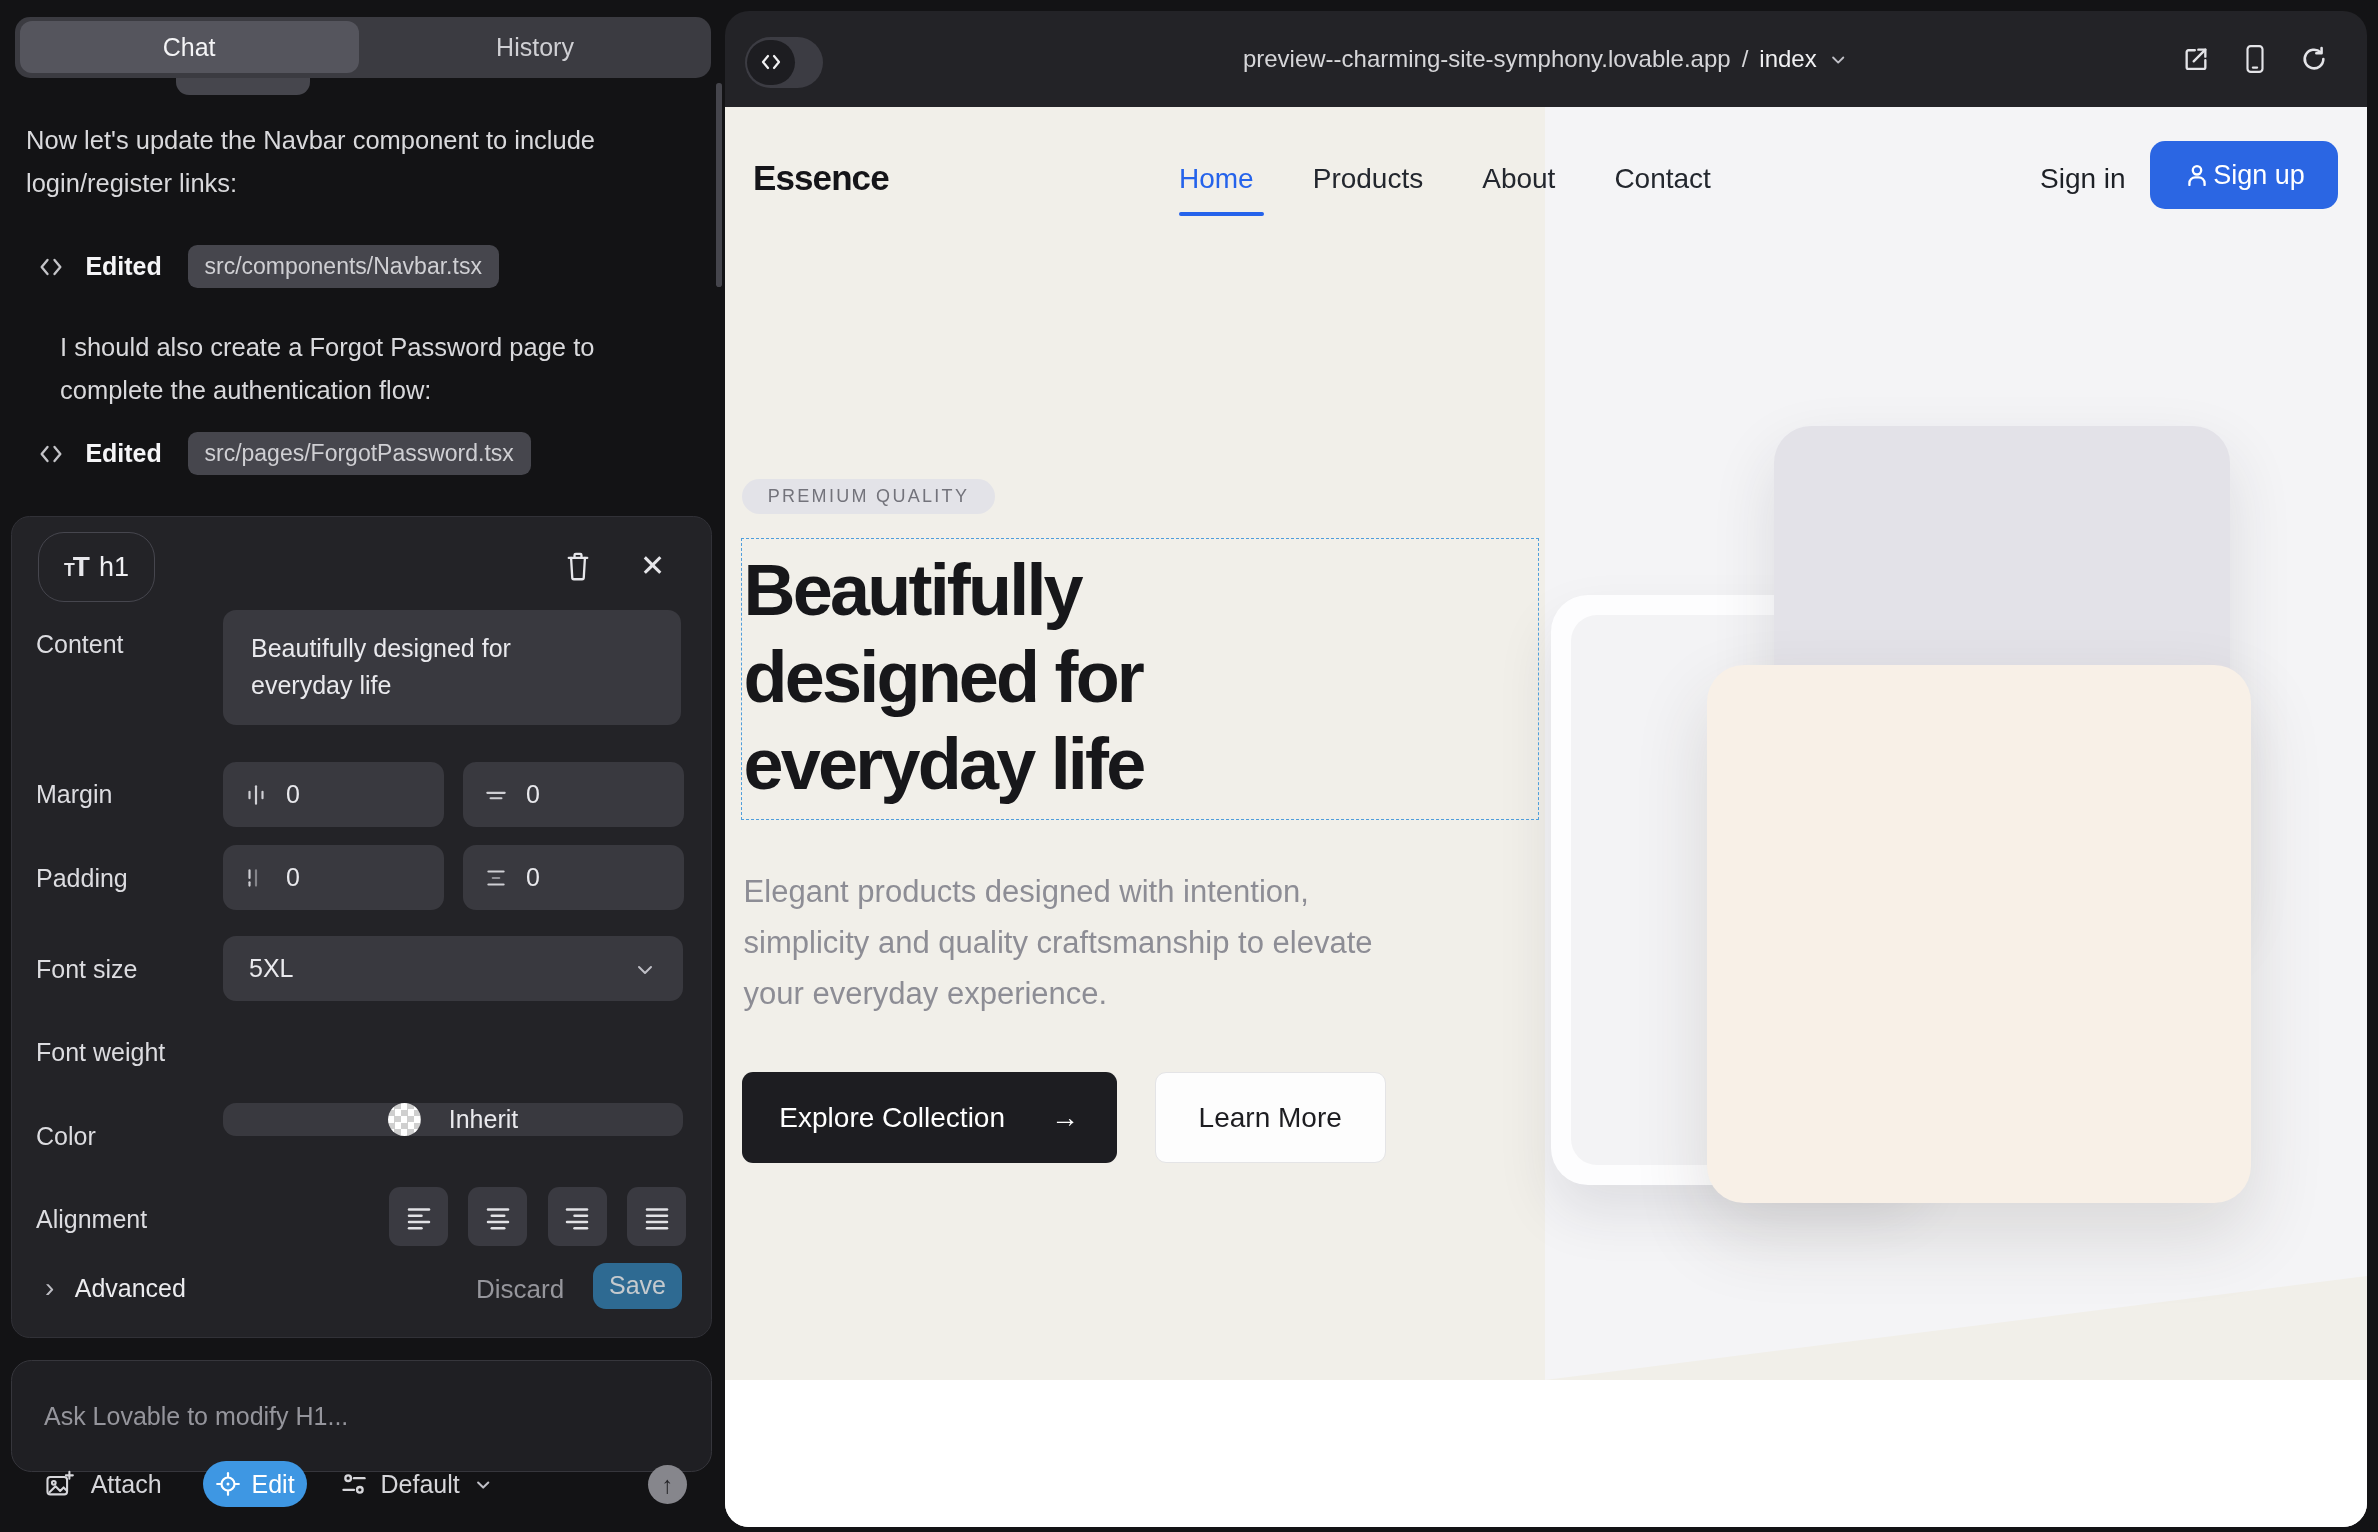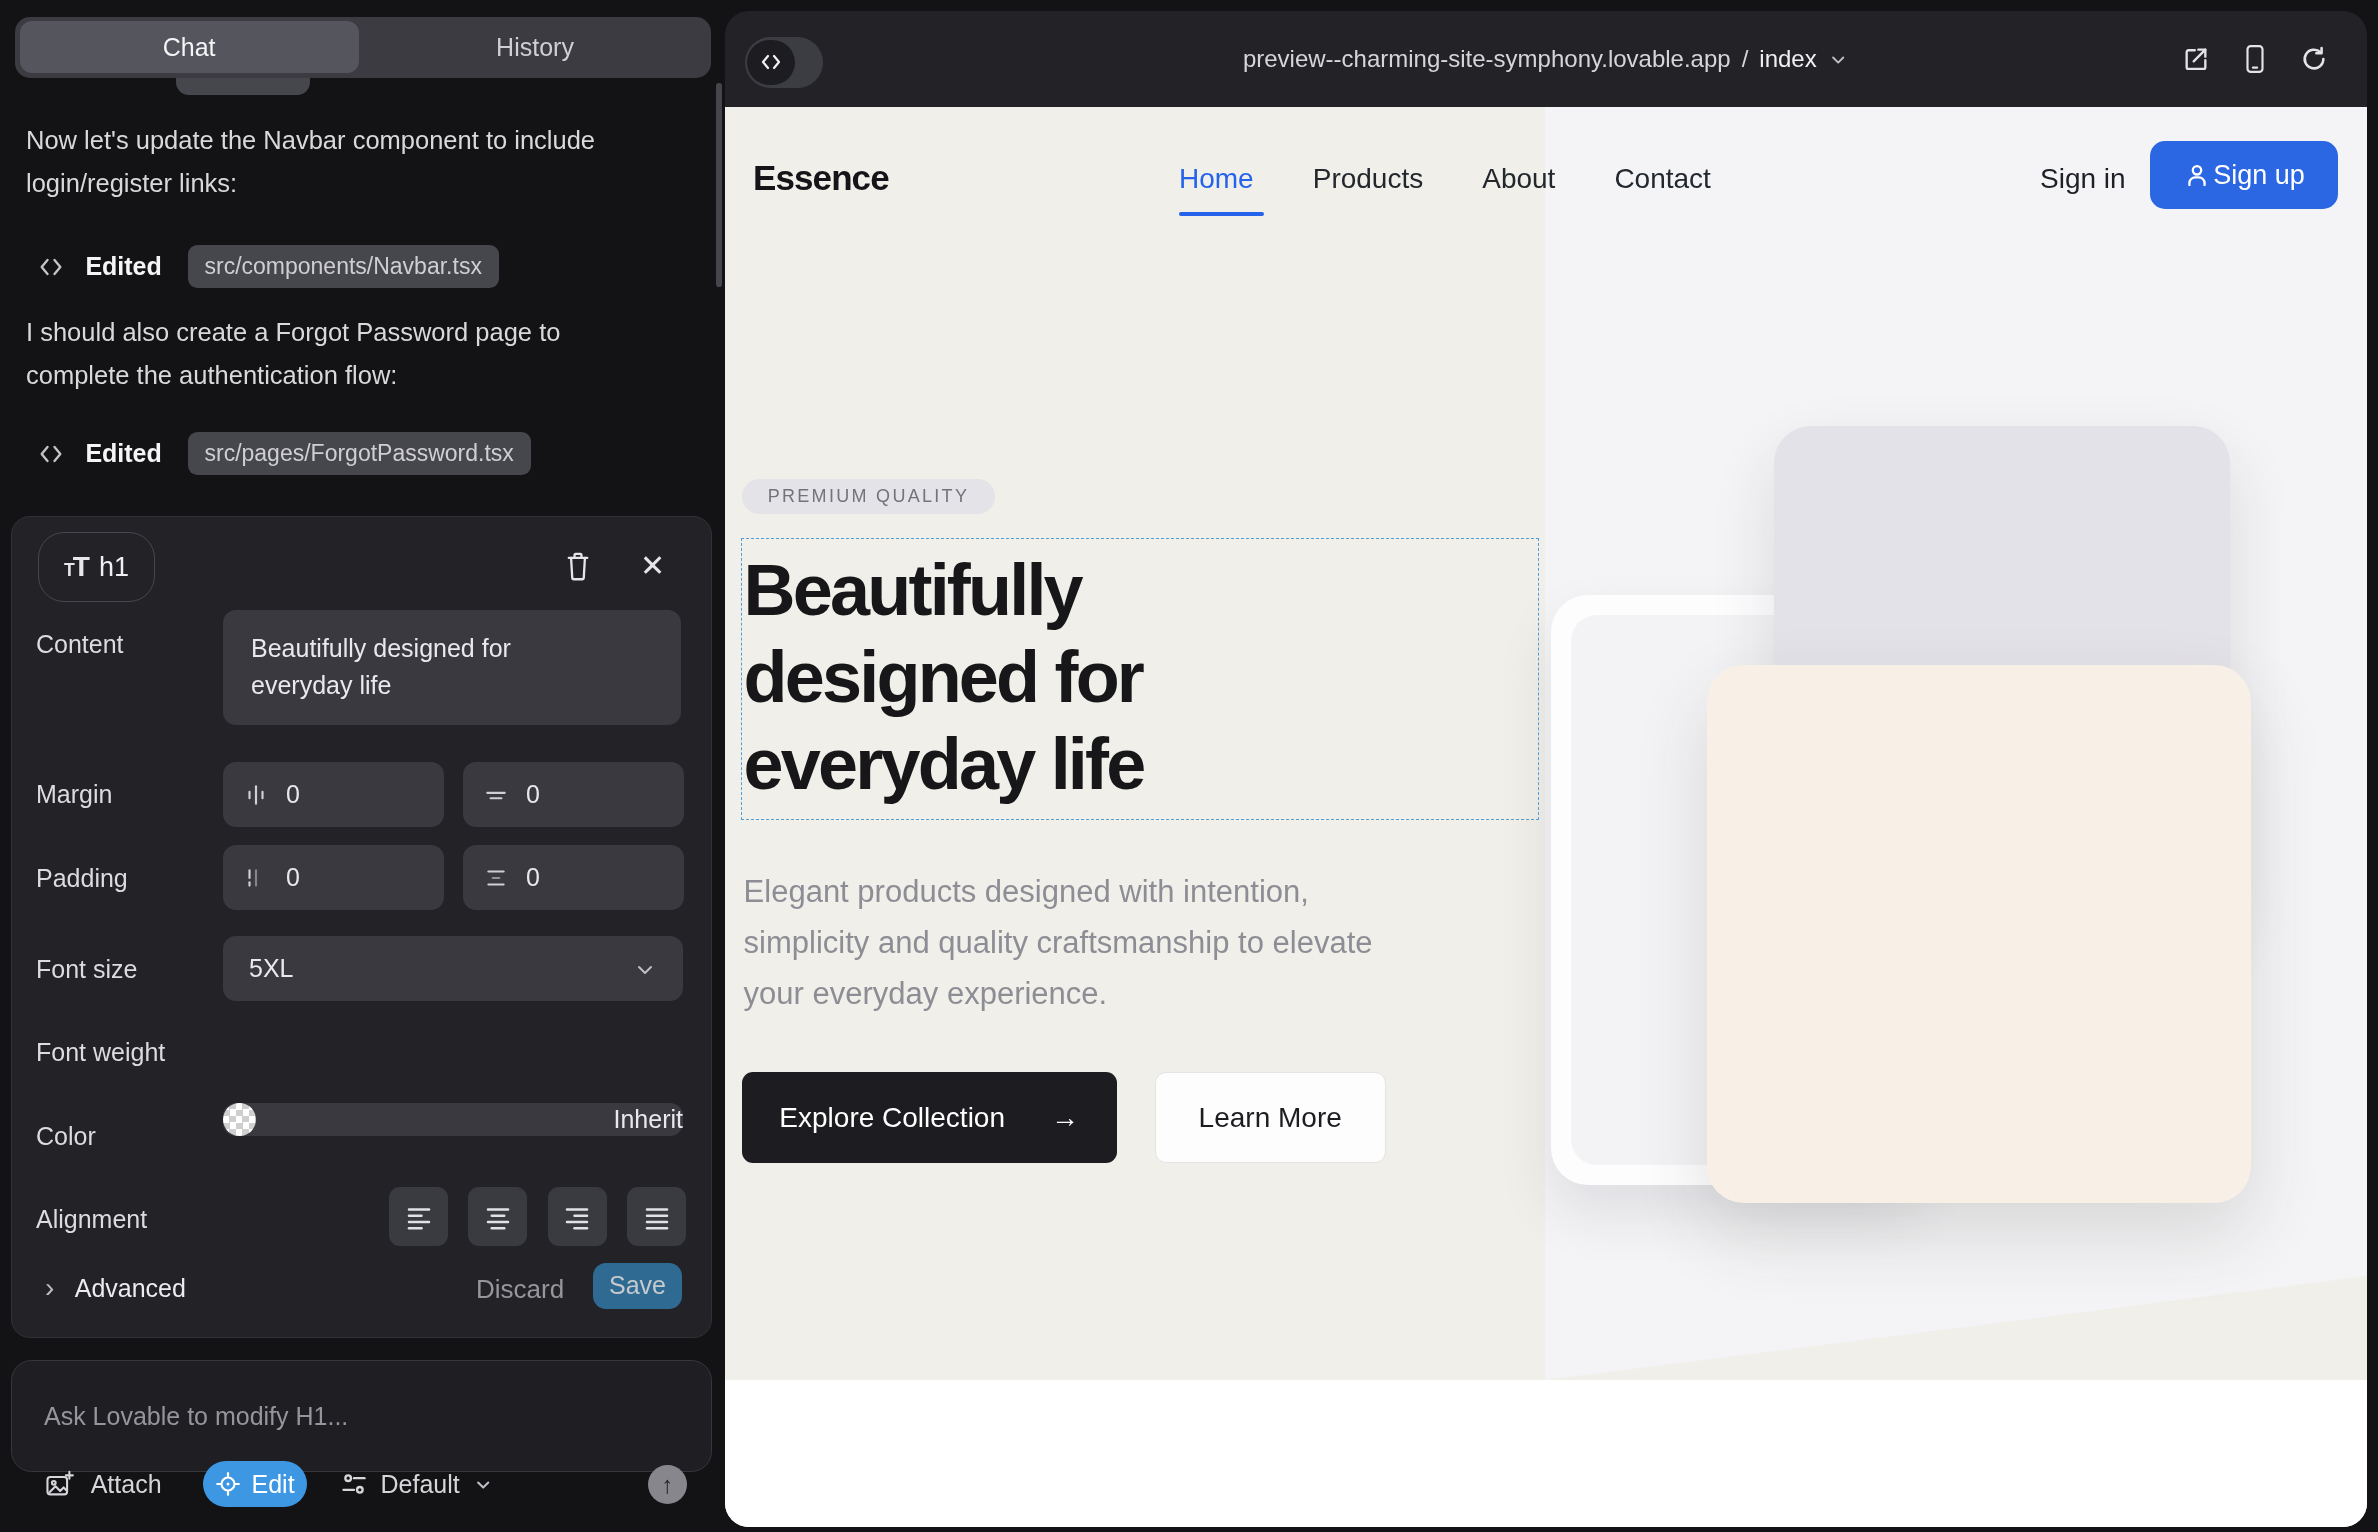--- a/index.html
+++ b/index.html
@@ -9,21 +9,21 @@
 
   
   .sidebar { left:0; top:0; width:724px; height:1532px; }
   .tabbar { left:15px; top:16.7px; width:696px; height:61px; background:#3b3b41; border-radius:15px; display:flex; align-items:center; }
   .tab-chat { position:absolute; left:4.6px; top:4.6px; width:339px; height:52px; background:#55555d; border-radius:12px; display:flex; align-items:center; justify-content:center; color:#f4f4f6; font-size:25px; }
   .tab-history { position:absolute; left:344px; top:0; width:352px; height:61px; display:flex; align-items:center; justify-content:center; color:#cfcfd3; font-size:25px; }
   .chip-partial { left:176px; top:78px; width:134px; height:16.7px; background:#46464d; border-radius:0 0 13px 13px; }
   .scroll-thumb { left:716px; top:83px; width:5.6px; height:204px; background:#45454c; border-radius:2.8px; }
   .msg { left:26px; width:575px; color:#d9d9dc; font-size:25.5px; line-height:43px; }
   .msg1 { top:119px; }
-  .msg2 { top:311px; }
+  .msg2 { top:326px;margin-left:34px; }
   .edit-row { left:37px; height:43px; display:flex; align-items:center; }
   .edit-row1 { top:245px; }
   .edit-row2 { top:432px; }
   .code-icon { color:#c4c4c8; margin-right:20.4px; display:flex; }
   .edited-label { color:#f5f5f7; font-weight:bold; font-size:25px; margin-right:26px; }
   .file-chip { background:#46464d; color:#cfcfd3; font-size:23px; border-radius:9.3px; padding:8.3px 16.7px; white-space:nowrap; }
 
   
   .panel { left:11px; top:516px; width:701px; height:822px; background:#232327; border:0.9px solid #313137; border-radius:18.6px; }
   .tag-pill { position:absolute; left:26px; top:15px; width:117px; height:70px; border:1.9px solid #46464e; border-radius:26px; display:flex; align-items:center; justify-content:center; gap:11px; color:#f0f0f3; }
@@ -39,21 +39,21 @@
   .f-content .txt { width:334px; }
   .num-field { height:65px; padding-left:20.4px; gap:16.7px; }
   .nf-icon { color:#cfcfd4; display:flex; }
   .f-mx { left:211px; top:245px; width:221px; }
   .f-my { left:451px; top:245px; width:221px; }
   .f-px { left:211px; top:328px; width:221px; }
   .f-py { left:451px; top:328px; width:221px; }
   .select-field { height:65px; padding:0 26px; justify-content:space-between; }
   .f-size { left:211px; top:419px; width:460px; }
   .f-weight { left:211px; top:503px; width:460px; }
-  .f-color { left:211px; top:586px; width:460px; justify-content:space-between; gap:28px; }
+  .f-color { left:211px; top:586px; width:460px; justify-content:center; gap:28px; }
   .chev { color:#bfbfc6; display:flex; }
   .swatch { width:33px; height:33px; border-radius:50%; background:repeating-conic-gradient(#cfcfcf 0% 25%, #ffffff 0% 50%) 0 0/13px 13px; }
   .align-group { position:absolute; left:377px; top:670px; display:flex; gap:20.4px; }
   .align-btn { width:59px; height:59px; background:#3a3a41; border-radius:11px; display:flex; align-items:center; justify-content:center; color:#e2e2e6; }
   .panel-footer { position:absolute; left:0; top:742px; width:100%; height:61px; }
   .advanced { position:absolute; left:33px; top:13px; display:flex; align-items:center; gap:20.4px; color:#ececef; font-size:25px; }
   .advanced .c { color:#bdbdc3; font-size:28px; }
   .discard { position:absolute; left:464px; top:15px; color:#96969c; font-size:26px; }
   .save { position:absolute; left:581px; top:3.7px; width:89px; height:46px; background:#2e6a92; border-radius:13px; display:flex; align-items:center; justify-content:center; color:#c5cace; font-size:25px; }
 

